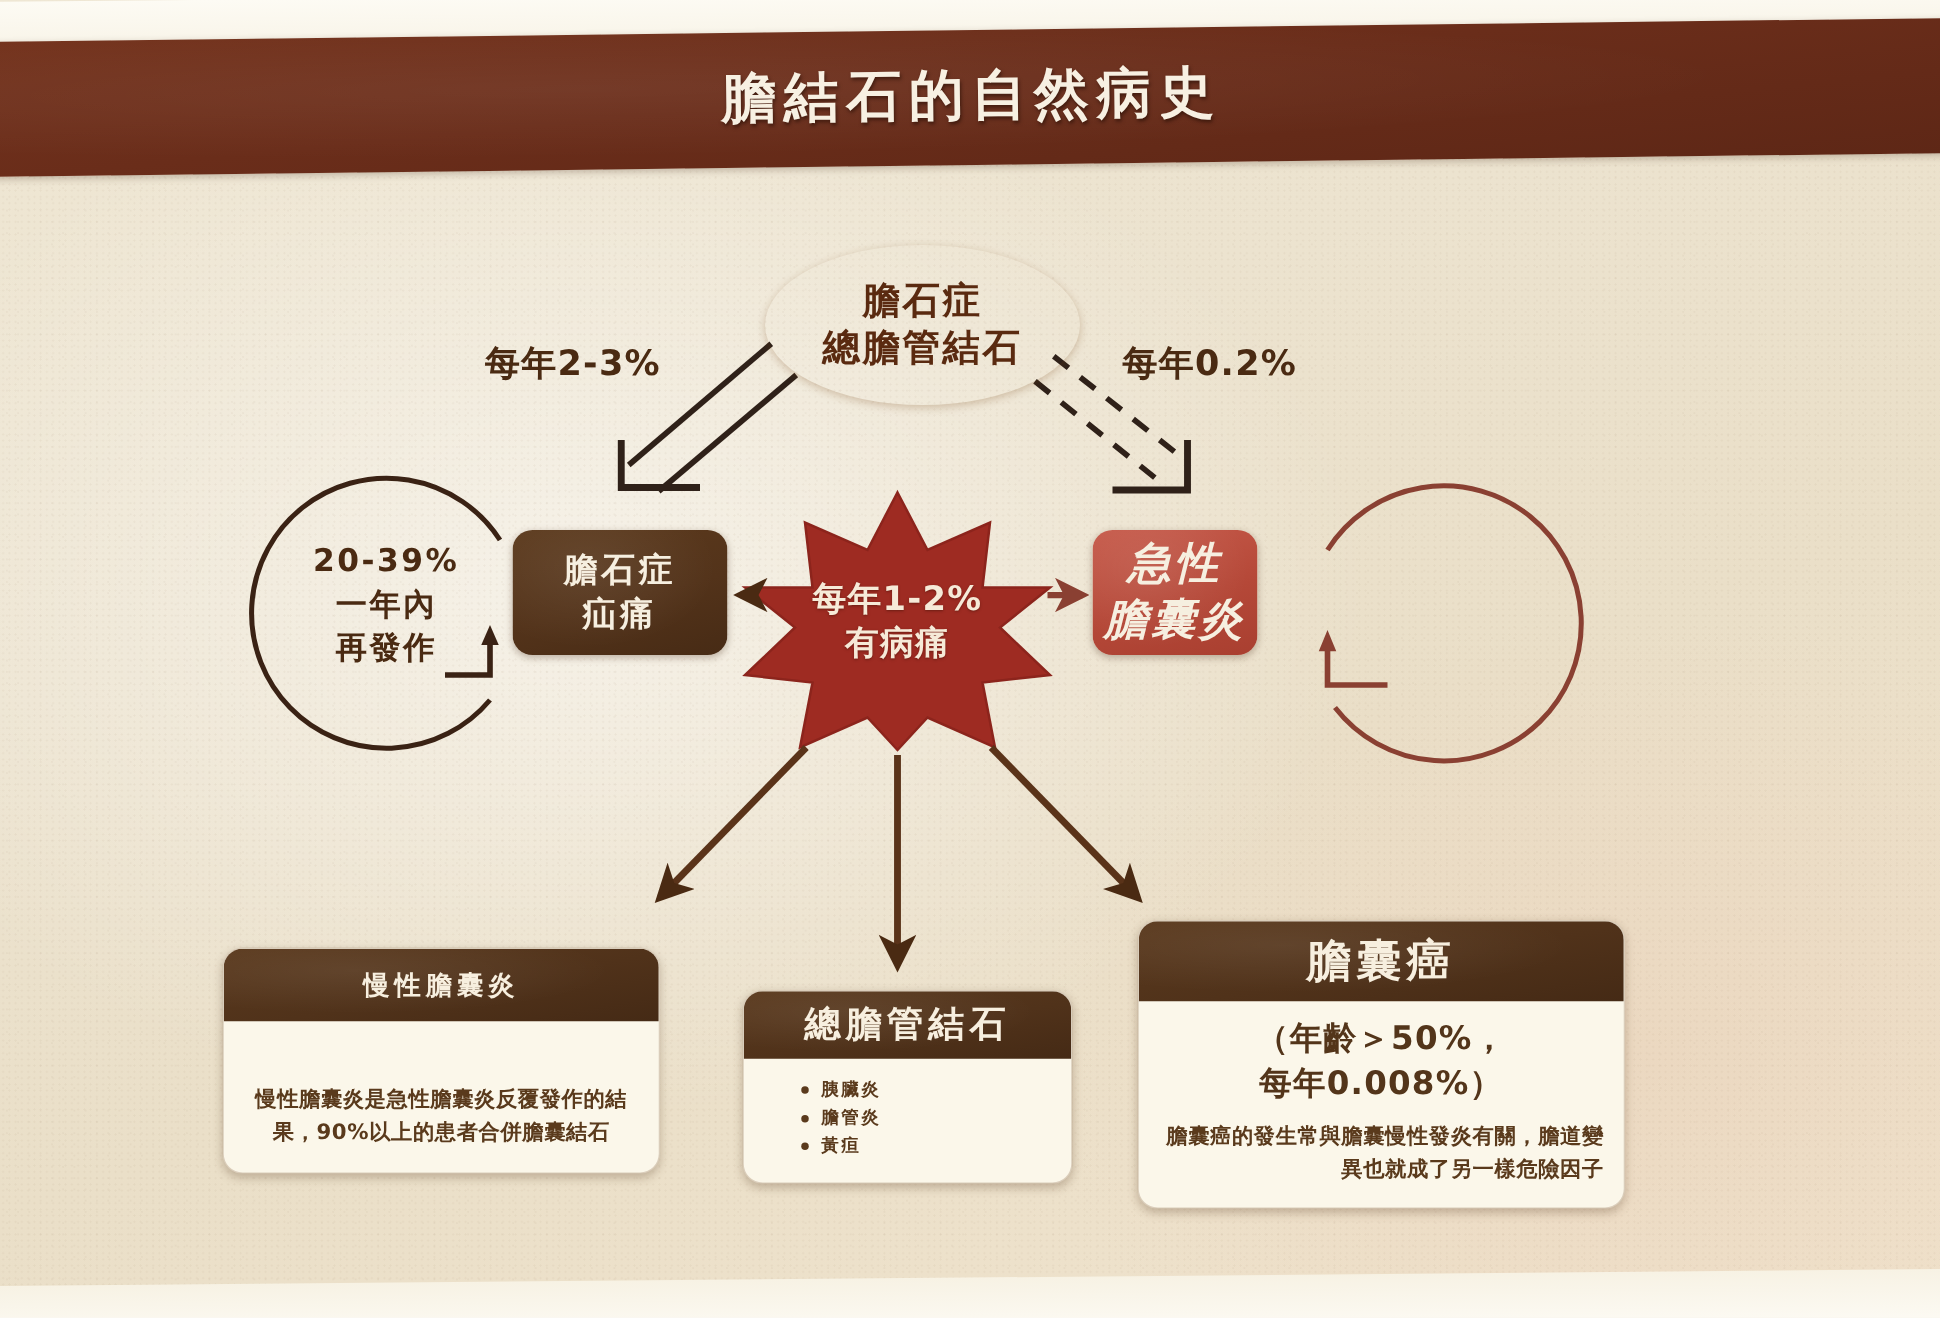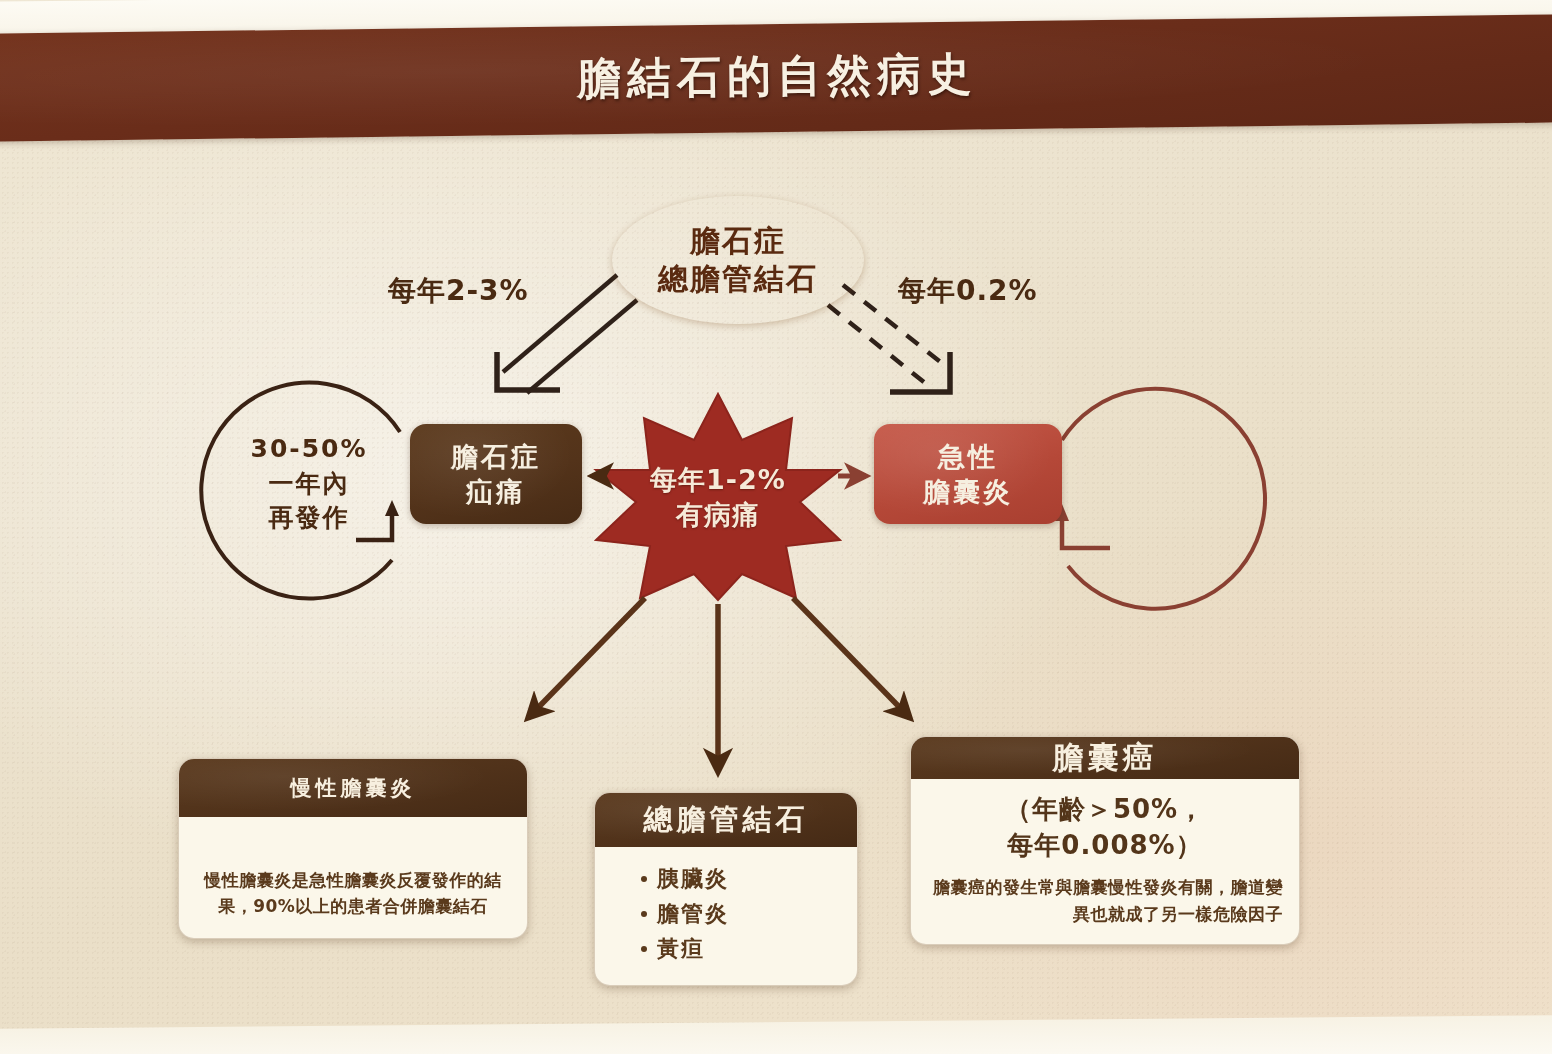--- a/index.html
+++ b/index.html
@@ -149,25 +149,26 @@
     left: 410px; top: 424px;
     width: 172px; height: 100px;
     font-size: 27px;
     background:
       radial-gradient(ellipse at 35% 30%, rgba(255,255,255,0.08), rgba(0,0,0,0) 65%),
       linear-gradient(165deg, #5c3a1d 0%, #53331a 55%, #472b15 100%);
   }
 
   #box-acute-chole {
     left: 874px; top: 424px;
-    width: 188px; height: 100px;
-    font-size: 27px;
+    width: 132px; height: 100px;
+    font-size: 35px;
     background:
       radial-gradient(ellipse at 35% 30%, rgba(255,255,255,0.09), rgba(0,0,0,0) 65%),
       linear-gradient(165deg, #c65a4a 0%, #b54838 55%, #a93f30 100%);
+    font-style: italic;
   }
 
   
   .loop-text {
     position: absolute;
     text-align: center;
     font-weight: bold;
     line-height: 1.38;
     letter-spacing: 2px;
   }
@@ -229,35 +230,35 @@
     font-size: 17px;
     line-height: 1.55;
     padding: 16px 14px 18px;
     letter-spacing: 0.5px;
     margin-top: 34px;
   }
 
   #card-cbd { left: 594px; top: 792px; width: 262px; }
   #card-cbd .card-head { height: 54px; font-size: 29px; }
   #card-cbd .card-body {
-    font-size: 22px;
+    font-size: 14px;
     line-height: 1.6;
     padding: 14px 10px 18px 46px;
     text-align: left;
     letter-spacing: 2px;
     border-radius: 15px;
   }
   #card-cbd .bullet-row { display: flex; align-items: center; gap: 10px; }
   #card-cbd .dot {
     width: 6px; height: 6px; border-radius: 50%;
     background: #5a3a1c; flex: 0 0 auto;
   }
 
   #card-gbca { left: 910px; top: 736px; width: 388px; }
-  #card-gbca .card-head { height: 42px; font-size: 31px; }
+  #card-gbca .card-head { height: 64px; font-size: 36px; }
   #card-gbca .card-body { padding: 12px 16px 16px; }
   #card-gbca .stat {
     font-size: 26px;
     line-height: 1.4;
     letter-spacing: 1px;
     color: #53351a;
   }
   #card-gbca .note {
     font-size: 17px;
     line-height: 1.6;
@@ -361,21 +362,21 @@
     <span>膽石症</span>
     <span>疝痛</span>
   </div>
 
   <div class="node pill-box" id="box-acute-chole">
     <span>急性</span>
     <span>膽囊炎</span>
   </div>
 
   <div class="loop-text" id="loop-text-left">
-    <div>30-50%</div>
+    <div>20-39%</div>
     <div>一年內</div>
     <div>再發作</div>
   </div>
 
   <div class="card" id="card-chronic">
     <div class="card-head">慢性膽囊炎</div>
     <div class="card-body">慢性膽囊炎是急性膽囊炎反覆發作的結果，90%以上的患者合併膽囊結石</div>
   </div>
 
   <div class="card" id="card-cbd">

